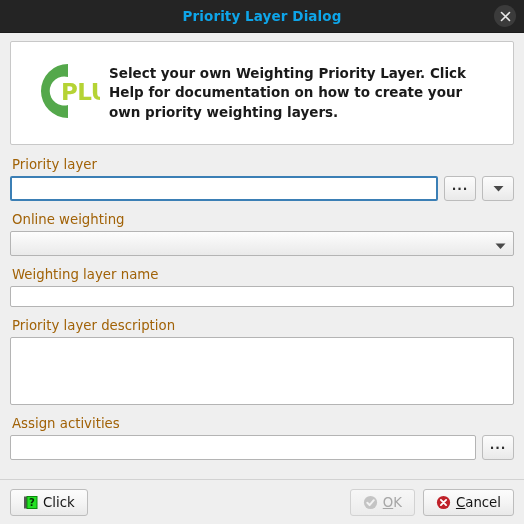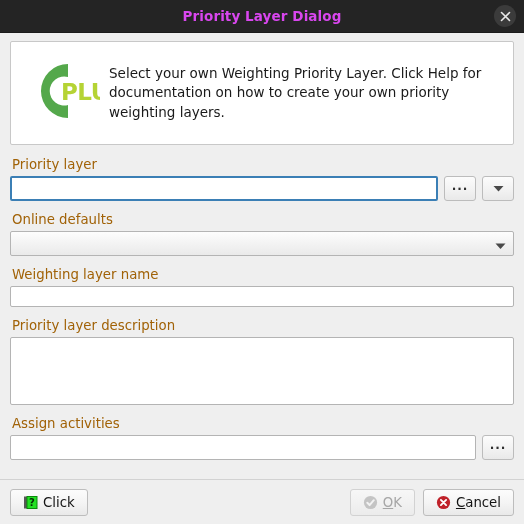--- a/index.html
+++ b/index.html
@@ -29,21 +29,21 @@
     position: relative;
     height: 32px;
     min-height: 32px;
     background: #242424;
     display: flex;
     align-items: center;
     justify-content: center;
     border-bottom: 1px solid #1b1b1b;
   }
   .titlebar-title {
-    color: #d946ef;
+    color: #0ea5e9;
     font-size: 13.5px;
     font-weight: bold;
     letter-spacing: 0.1px;
   }
   .titlebar-close {
     position: absolute;
     right: 8px;
     top: 50%;
     transform: translateY(-50%);
     width: 22px;
@@ -83,20 +83,21 @@
     display: flex;
     align-items: center;
     justify-content: center;
   }
   .message-text {
     font-size: 13.5px;
     color: #1a1a1a;
     line-height: 1.42;
     padding-left: 2px;
     padding-right: 6px;
+    font-weight: bold;
   }
 
   
   .field-label {
     font-size: 13.3px;
     color: #a16207;
     margin: 11px 0 4px 2px;
   }
   .field-label.first { margin-top: 12px; }
 
@@ -271,21 +272,21 @@
       </div>
       <div class="tool-btn">
         <span>
           <svg width="11" height="7" viewBox="0 0 11 7">
             <path d="M0.5 1 L10.5 1 L5.5 6.5 Z" fill="#4a4a4a"></path>
           </svg>
         </span>
       </div>
     </div>
 
-    <div class="field-label">Online defaults</div>
+    <div class="field-label">Online weighting</div>
     <div class="combo">
       <span></span>
       <span class="combo-arrow">
         <svg width="11" height="7" viewBox="0 0 11 7">
           <path d="M0.5 1 L10.5 1 L5.5 6.5 Z" fill="#4a4a4a"></path>
         </svg>
       </span>
     </div>
 
     <div class="field-label">Weighting layer name</div>

